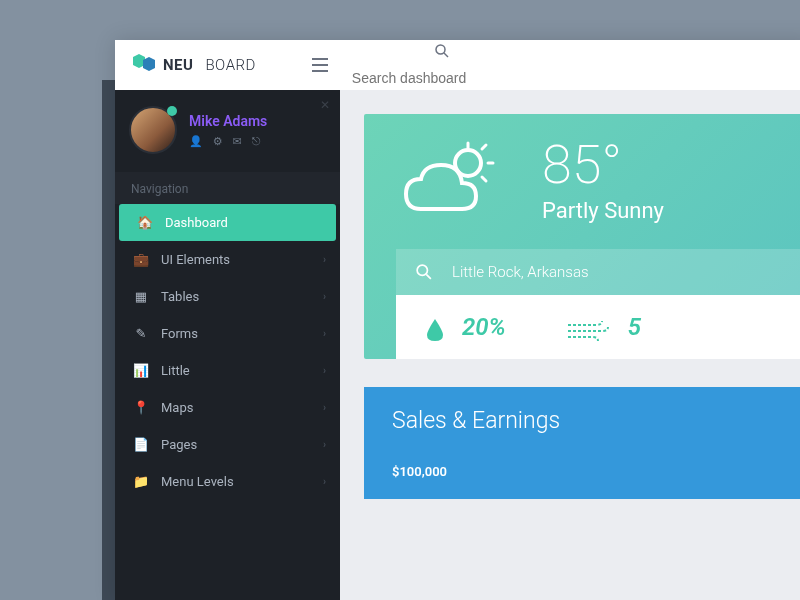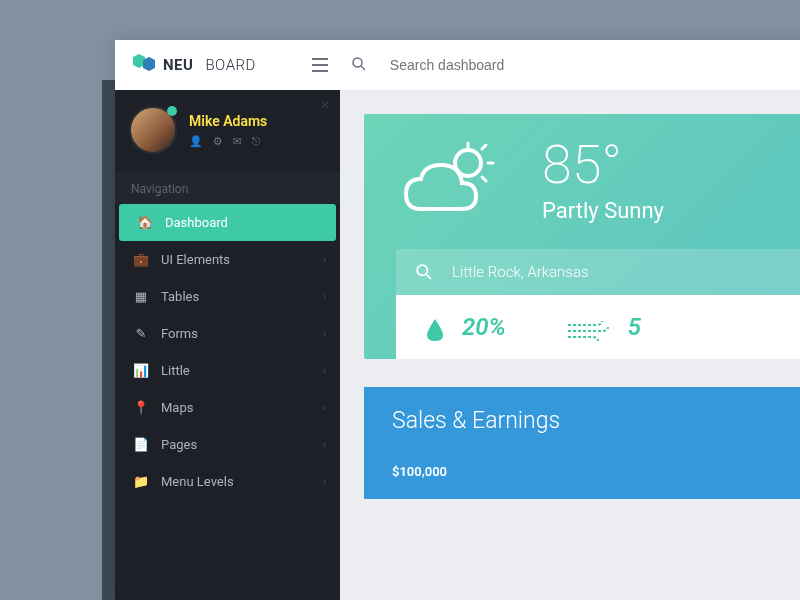--- a/index.html
+++ b/index.html
@@ -5,30 +5,30 @@
 * { margin: 0; padding: 0; box-sizing: border-box; }
 body { font-family: -apple-system, "Segoe UI", Roboto, sans-serif; background: #8391a0; width: 800px; height: 600px; overflow: hidden; position: relative; }
 .shadow-box { position: absolute; left: 102px; top: 80px; width: 700px; height: 520px; background: #3e4956; }
 .app { position: absolute; left: 115px; top: 40px; width: 700px; height: 560px; background: #ebedf1; box-shadow: 0 0 20px rgba(0,0,0,0.15); }
 .header { height: 50px; background: #fff; display: flex; align-items: center; padding: 0 18px; }
 .logo { display: flex; align-items: center; gap: 6px; }
 .logo-mark { width: 24px; height: 22px; }
 .logo-text { font-weight: 700; font-size: 15px; letter-spacing: 0.5px; color: #2d3440; }
 .logo-text .light { font-weight: 300; color: #2d3440; margin-left: 12px; }
 .ham { margin-left: 56px; color: #6b7280; cursor: pointer; }
-.search { margin-left: 24px; display: flex; align-items: flex-start; gap: 24px; color: #7a8290; }
+.search { margin-left: 24px; display: flex; align-items: center; gap: 12px; color: #7a8290; flex-direction: column; }
 .search input { border: none; outline: none; font-size: 14px; color: #7a8290; background: transparent; width: 180px; }
 .body { display: flex; height: calc(100% - 50px); }
 .sidebar { width: 225px; background: #1d2127; color: #a9b3bf; position: relative; }
 .close-x { position: absolute; right: 10px; top: 8px; color: #3a4049; font-size: 12px; cursor: pointer; }
 .profile { display: flex; align-items: center; gap: 12px; padding: 16px 14px 18px; }
 .avatar { width: 48px; height: 48px; border-radius: 50%; background: linear-gradient(135deg,#d4a574 0%,#8b5a3c 60%,#2d1f1a 100%); border: 2px solid #2a2f37; position: relative; }
 .avatar::after { content: ""; position: absolute; top: -2px; right: -2px; width: 10px; height: 10px; border-radius: 50%; background: #3ec9a7; }
 .profile-info { display: flex; flex-direction: column; gap: 6px; }
-.profile-name { color: #fde047; font-weight: 600; font-size: 14px; }
+.profile-name { color: #8b5cf6; font-weight: 600; font-size: 14px; }
 .profile-icons { display: flex; gap: 10px; color: #6b7684; font-size: 11px; }
 .profile-icons span { cursor: pointer; }
 .nav-label { padding: 10px 16px 8px; font-size: 12px; color: #5b6470; background: #22262d; }
 .nav { list-style: none; }
 .nav li { display: flex; align-items: center; padding: 11px 16px; font-size: 13px; color: #aab3bf; cursor: pointer; position: relative; }
 .nav li.active { background: #3ec9a7; color: #fff; border-radius: 3px; margin: 0 4px; }
 .nav li .chev { position: absolute; right: 14px; color: #4a525e; font-size: 10px; }
 .nav-icon { width: 20px; display: inline-flex; justify-content: center; margin-right: 10px; }
 .main { flex: 1; padding: 24px 0 0 24px; overflow: hidden; }
 .weather { background: linear-gradient(135deg,#6dd4b8 0%,#5bc4c0 100%); border-radius: 2px; color: #fff; padding: 24px 0 0 32px; width: 440px; }

